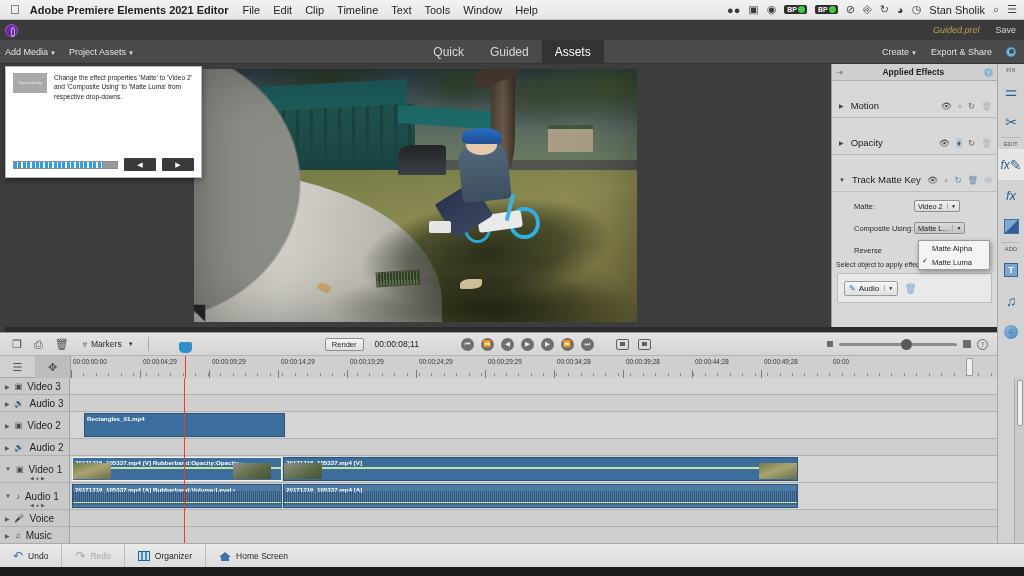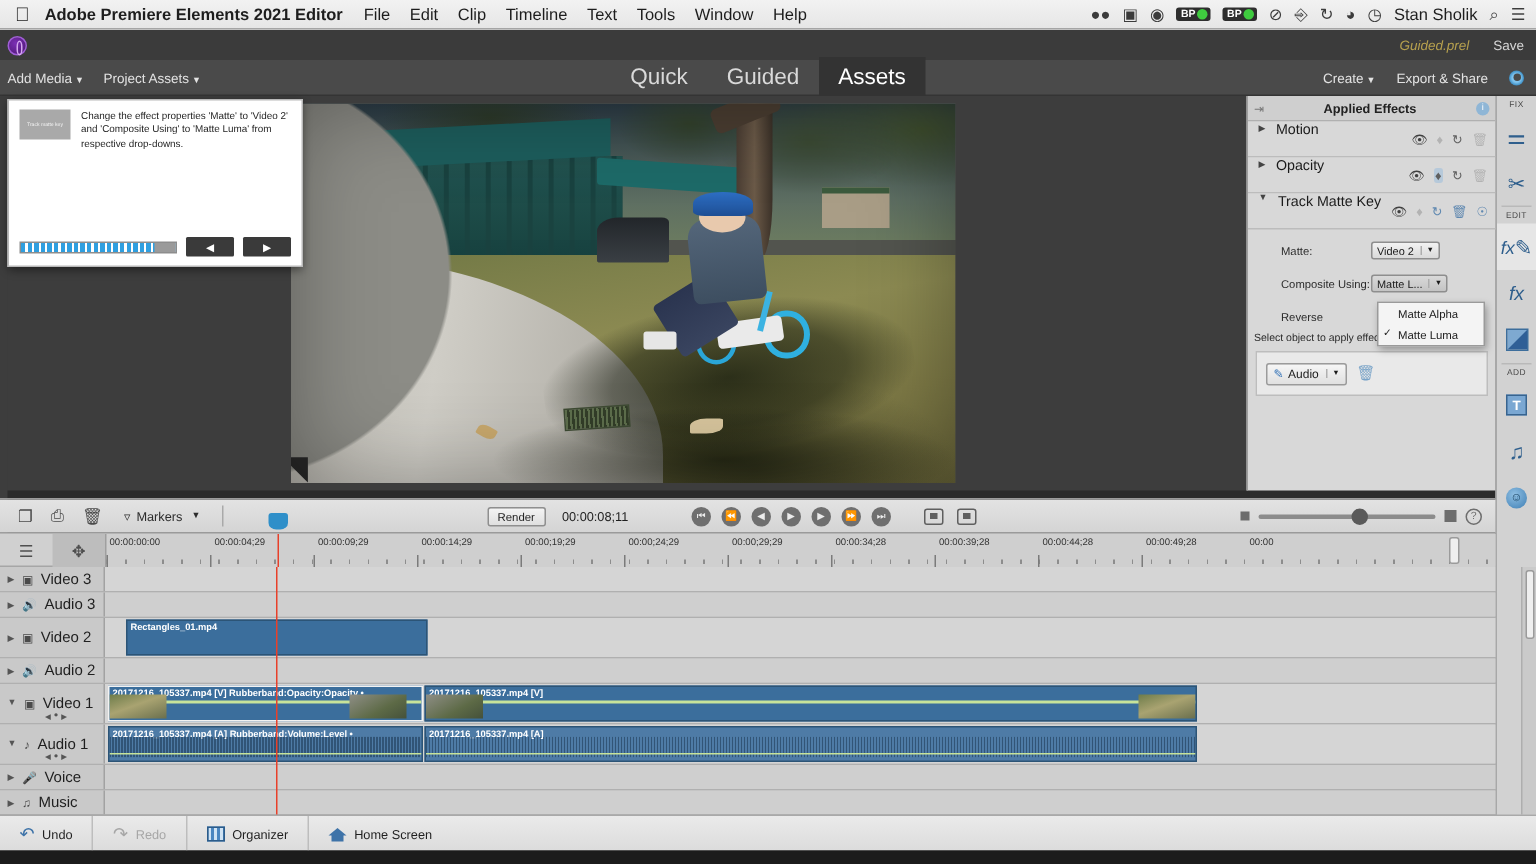--- a/index.html
+++ b/index.html
@@ -47,21 +47,21 @@
   .pr-toolbar {
     position: absolute; top: 40px; left: 0; width: 1024px; height: 24px;
     background: #4a4a4a; display: flex; align-items: center;
     border-bottom: 1px solid #343434;
   }
   .tb-left { display:flex; align-items:center; padding-left:5px; gap:13px; }
   .tb-item { color:#e3e3e3; font-size:9px; white-space:nowrap; }
   .caret { font-size:6px; margin-left:2px; }
   .tb-center { position:absolute; left:0; right:0; display:flex; justify-content:center; gap:0px; }
   .modetab {
-    color:#d9d9d9; font-size:15px; padding:5px 13px; white-space:nowrap;
+    color:#d9d9d9; font-size:12px; padding:5px 13px; white-space:nowrap;
   }
   .modetab.active { background:#333; color:#fff; }
   .tb-right { margin-left:auto; display:flex; align-items:center; gap:14px; padding-right:8px; }
   .gear { width:10px; height:10px; border-radius:50%;
     background: radial-gradient(circle, #7fc4ef 40%, #3d8ec4 70%); position:relative; }
   .gear::before{content:"";position:absolute;inset:2.5px;border-radius:50%;background:#4a4a4a;}
 
   
   .monitor-area {
     position: absolute; top: 64px; left: 0; width: 831px; height: 263px;
@@ -168,22 +168,22 @@
 
   
   .ae-panel { position:absolute; left:831px; top:64px; width:166px; height:263px;
     background:#d8d8d8; border-left:1px solid #9e9e9e; }
   .ae-head { height:17px; background:#cfcfcf; border-bottom:1px solid #b0b0b0;
     display:flex; align-items:center; padding:0 4px; }
   .ae-head .pin { font-size:8px; color:#777; }
   .ae-head .t { flex:1; text-align:center; font-size:8.5px; font-weight:bold; color:#222; }
   .ae-head .info { width:9px;height:9px;border-radius:50%;background:#8fb6d6;color:#fff;
     font-size:6px;display:flex;align-items:center;justify-content:center;}
-  .fx-row { height:24px; border-bottom:1px solid #bcbcbc; display:flex; 
-    padding:0 5px 0 7px; background:#d8d8d8; }
+  .fx-row { height:24px; border-bottom:1px solid #bcbcbc; display:flex; align-items:center;
+    padding:0 5px 0 7px; background:#d8d8d8;margin-top:13px; }
   .fx-row .tri { font-size:6px; color:#444; margin-right:7px; }
   .fx-row .nm { font-size:9.5px; color:#1a1a1a; }
   .fx-icons { margin-left:auto; display:flex; align-items:center; gap:6px; }
   .fx-icons span { font-size:8.5px; color:#5f5f5f; }
   .fx-icons .on { color:#3f3f3f; }
   .fx-icons .dim { color:#b3b3b3; }
   .fx-icons .sel { background:#b6c9da; border-radius:2px; padding:0 1px; }
   .fx-icons .blue { color:#5f88b0; }
   .fx-body { padding:6px 0 0 0; position:relative; }
   .prop-row { display:flex; align-items:center; height:16px; padding:0 6px 0 22px; }

